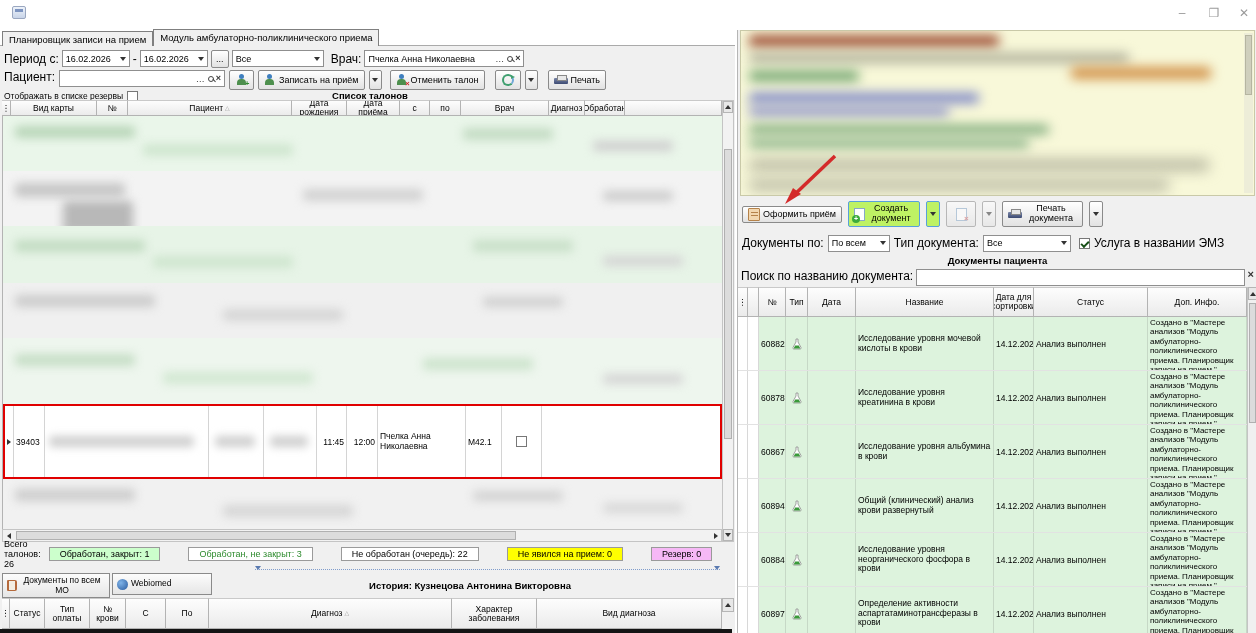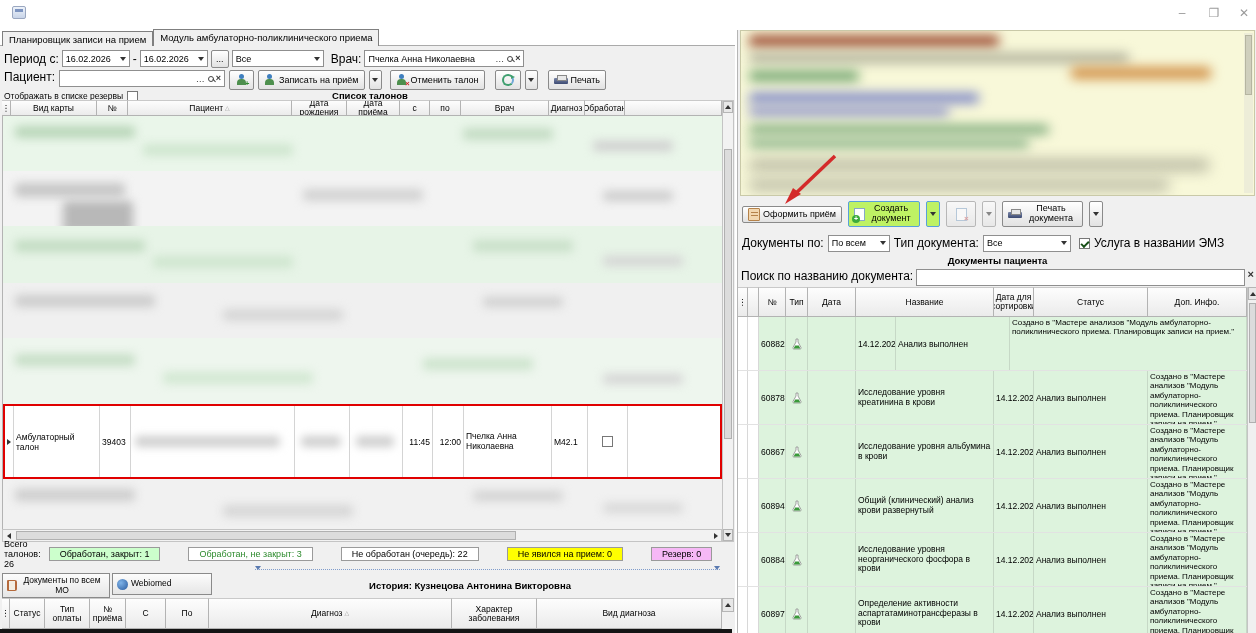--- a/index.html
+++ b/index.html
@@ -256,21 +256,20 @@
           <div class="blob" style="left: 12px; top: 16px; width: 120px; height: 12px; background: rgb(198, 222, 198); filter: blur(5px);"></div>
           <div class="blob" style="left: 160px; top: 34px; width: 150px; height: 12px; background: rgb(210, 232, 210); filter: blur(5px);"></div>
           <div class="blob" style="left: 420px; top: 20px; width: 110px; height: 12px; background: rgb(205, 228, 205); filter: blur(5px);"></div>
           <div class="blob" style="left: 600px; top: 36px; width: 80px; height: 10px; background: rgb(213, 213, 213); filter: blur(5px);"></div>
         </div>
 
       <div class="selrow">
         <div class="selcell lc0" style="justify-content:center">
             <span class="tri tri-right"></span>
           </div>
-        <div class="selcell lc1">Амбулаторный талон</div>
         <div class="selcell lc2">39403</div>
         <div class="selcell lc3">
             <div class="blob" style="left:4px;top:30px;width:145px;height:11px;background:#cfcfcf;filter:blur(4px)"></div>
           </div>
         <div class="selcell lc4">
             <div class="blob" style="left:6px;top:30px;width:40px;height:11px;background:#cfcfcf;filter:blur(4px)"></div>
           </div>
         <div class="selcell lc5">
             <div class="blob" style="left:6px;top:30px;width:38px;height:11px;background:#cfcfcf;filter:blur(4px)"></div>
           </div>
@@ -339,21 +338,21 @@
     <div class="btab" style="left:112px;top:527px;width:100px;height:22px">
       <span class="icon-webiomed"></span>
       <span>Webiomed</span>
     </div>
     <div class="htitle">История: Кузнецова Антонина Викторовна</div>
 
     <div class="bheader hrow">
       <div class="hcell bc0">⋮</div>
       <div class="hcell bc1">Статус</div>
       <div class="hcell bc3">Тип оплаты</div>
-      <div class="hcell bc4">№ приёма</div>
+      <div class="hcell bc4">№ крови</div>
       <div class="hcell bc5">С</div>
       <div class="hcell bc6">По</div>
       <div class="hcell bc7">
           <span>Диагноз</span>
           <span class="sortmark">△</span>
         </div>
       <div class="hcell bc8">Характер заболевания</div>
       <div class="hcell bc9">Вид диагноза</div>
     </div>
     <div class="abs" style="left:722px;top:552px;width:12px;height:14px;background:#e8e8e8;border:1px solid #b5b5b5;display:flex;align-items:center;justify-content:center">
@@ -458,20 +457,21 @@
     <div class="dc white rc0"></div>
     <div class="dc white rc1"></div>
     <div class="dc rc2">60882</div>
     <div class="dc rc3" style="justify-content:center">
       <svg class="icon-flask" width="10" height="12" viewBox="0 0 10 12">
         <path d="M4 1h2v3l3 5.5c.4.9-.2 1.5-1 1.5H2c-.8 0-1.4-.6-1-1.5L4 4z" fill="#fff" stroke="#8a8a8a" stroke-width="0.8"></path>
         <path d="M3.2 7.5L1.6 10.6h6.8L6.8 7.5z" fill="#3a9a3a"></path>
       </svg>
     </div>
     <div class="dc rc4"></div>
+    <div class="dc rc5 name">Исследование уровня мочевой кислоты в крови</div>
     <div class="dc rc6">14.12.2022</div>
     <div class="dc rc7">Анализ выполнен</div>
     <div class="dc rc8 topleft">
             <span class="info">Создано в "Мастере анализов "Модуль амбулаторно-поликлинического приема. Планировщик записи на прием."</span>
           </div>
   </div>
 
   <div class="drow">
     <div class="dc white rc0"></div>
     <div class="dc white rc1"></div>

